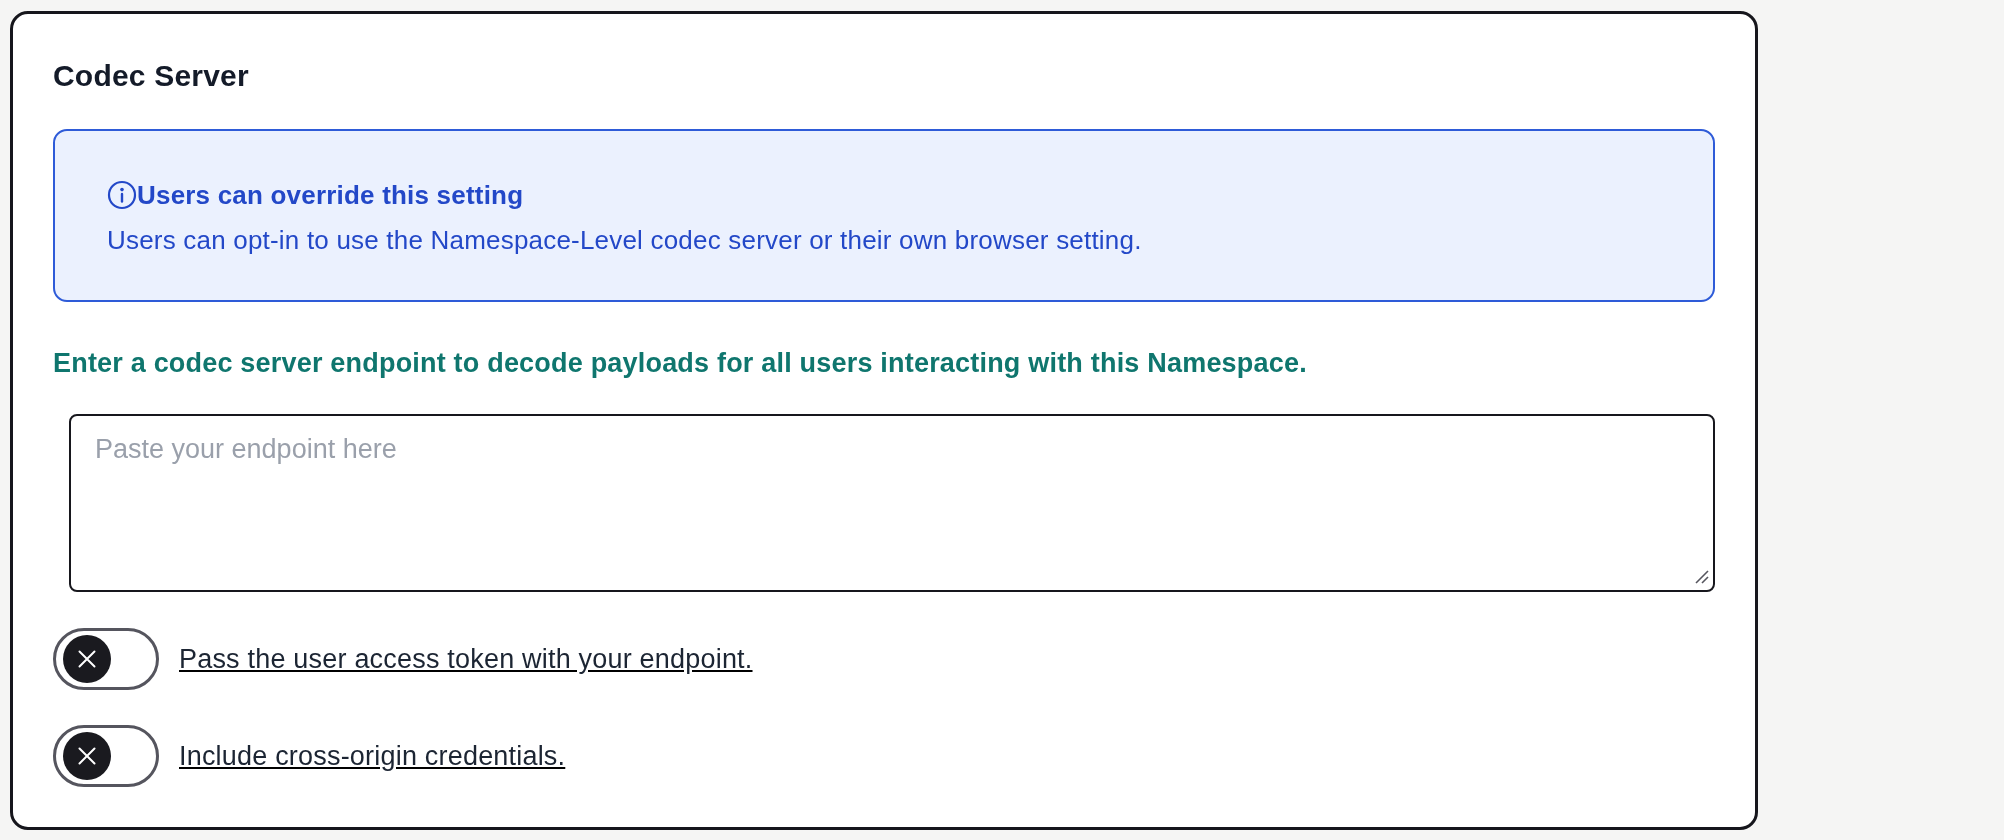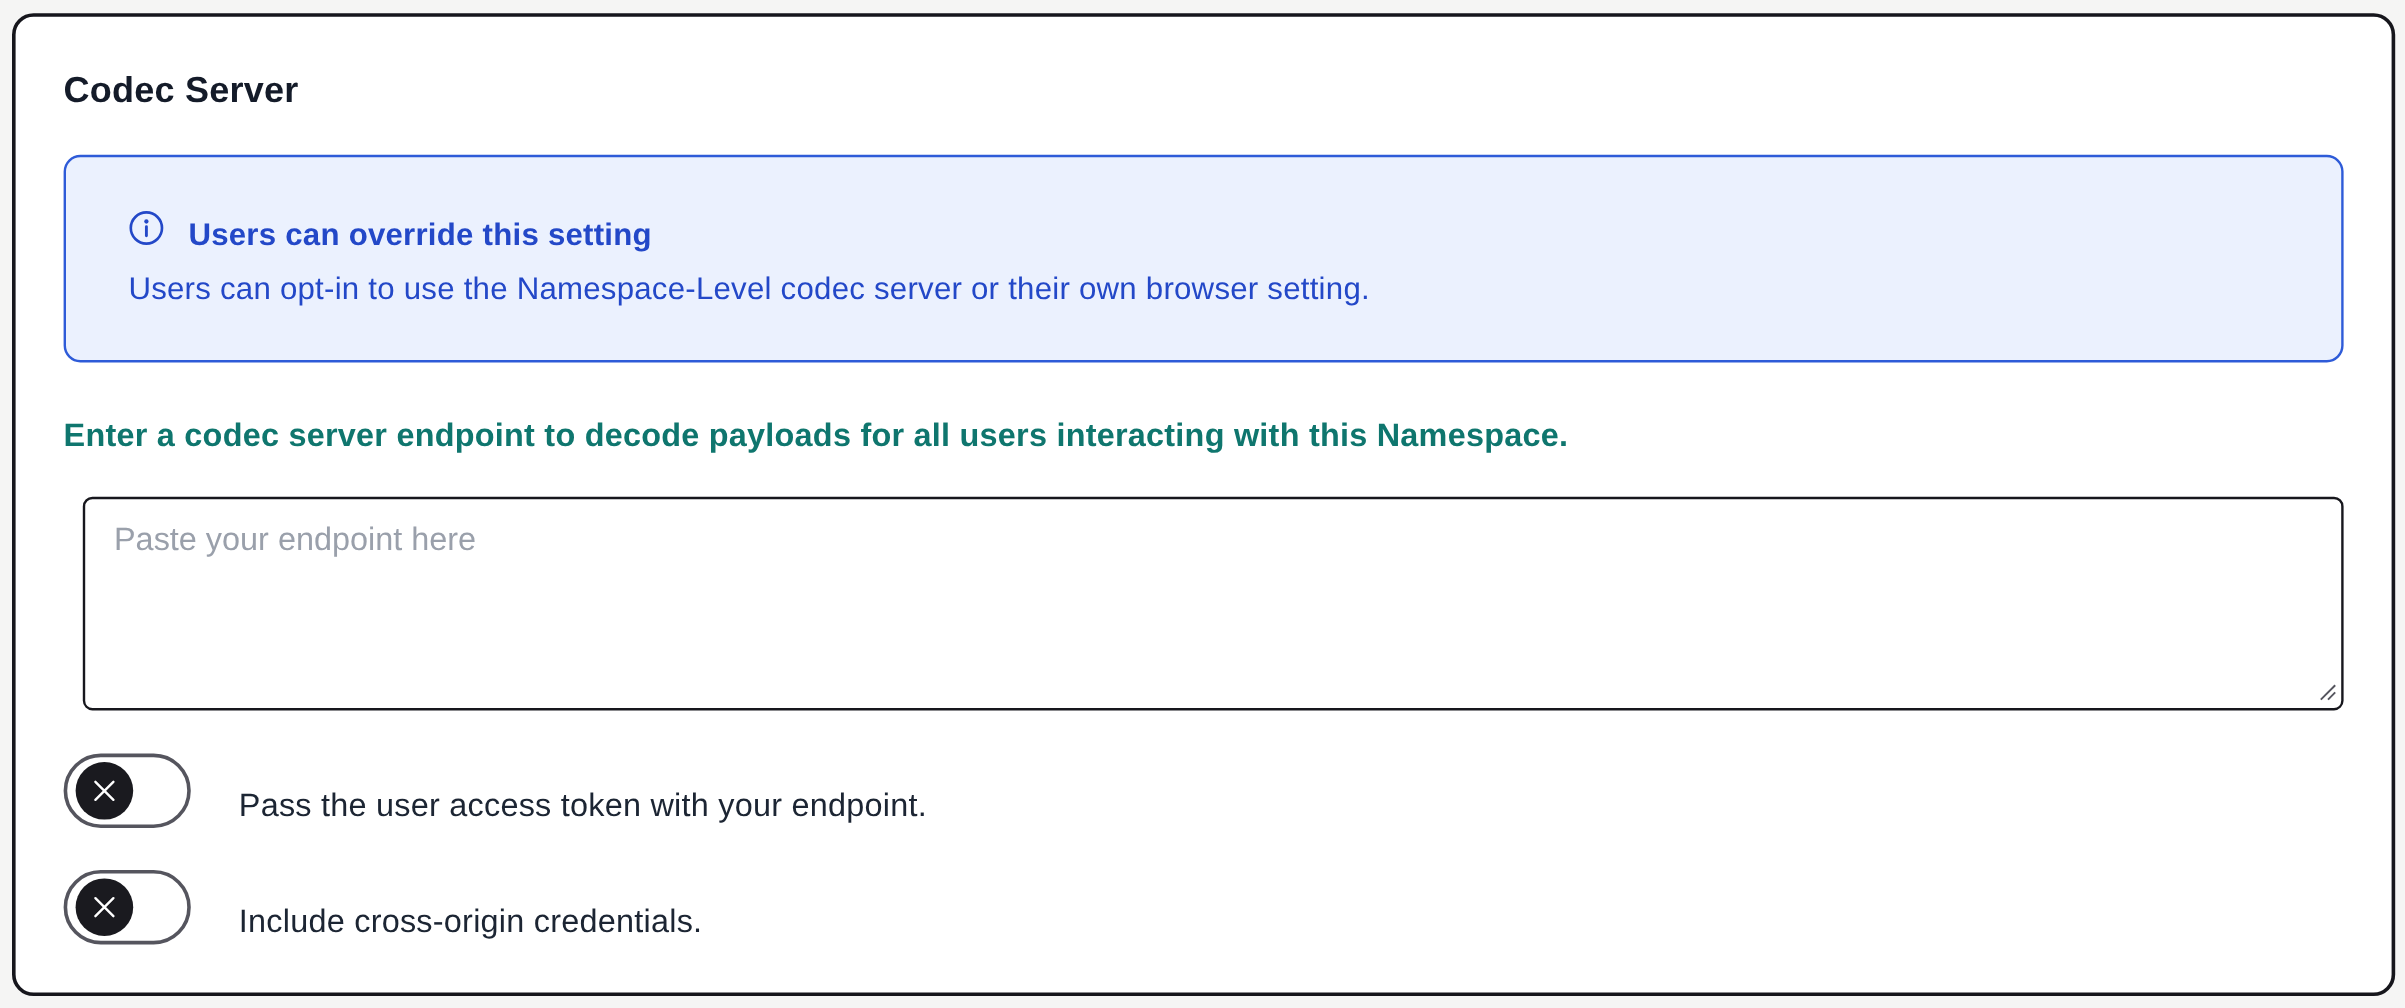--- a/index.html
+++ b/index.html
@@ -9,21 +9,21 @@
     width: 2004px;
     height: 840px;
     background: #f5f5f4;
     font-family: "Liberation Sans", "DejaVu Sans", sans-serif;
     overflow: hidden;
   }
   .card {
     position: absolute;
     left: 10px;
     top: 11px;
-    width: 1986px;
+    width: 1748px;
     height: 819px;
     background: #ffffff;
     border: 3px solid #16161c;
     border-radius: 18px;
     padding: 41px 40px 12px 40px;
   }
   .page-title {
     margin: 0 0 32px 0;
     font-size: 30px;
     line-height: 42px;
@@ -34,21 +34,21 @@
   .info-banner {
     border: 2px solid #2e5bd8;
     background: #ebf1fe;
     border-radius: 14px;
     padding: 44px 52px 40px 52px;
     color: #2348c8;
     margin-bottom: 42px;
   }
   .banner-title-row {
     display: flex;
-    gap: 20px;
+    align-items: center;
   }
   .banner-title-row .icon-wrap {
     width: 30px;
     height: 30px;
     flex: 0 0 auto;
     display: flex;
     align-items: center;
     justify-content: center;
   }
   .banner-title {
@@ -97,24 +97,25 @@
   }
   .resize-handle {
     position: absolute;
     right: 5px;
     bottom: 7px;
     pointer-events: none;
     line-height: 0;
   }
   .toggle-row {
     display: flex;
-    align-items: flex-end;
-    gap: 40px;
+    align-items: center;
+    gap: 20px;
     margin-bottom: 35px;
     height: 62px;
+    text-decoration: underline;
   }
   .toggle {
     position: relative;
     width: 106px;
     height: 62px;
     flex: 0 0 auto;
     border: 3px solid #55555e;
     border-radius: 31px;
     background: #ffffff;
     cursor: pointer;

